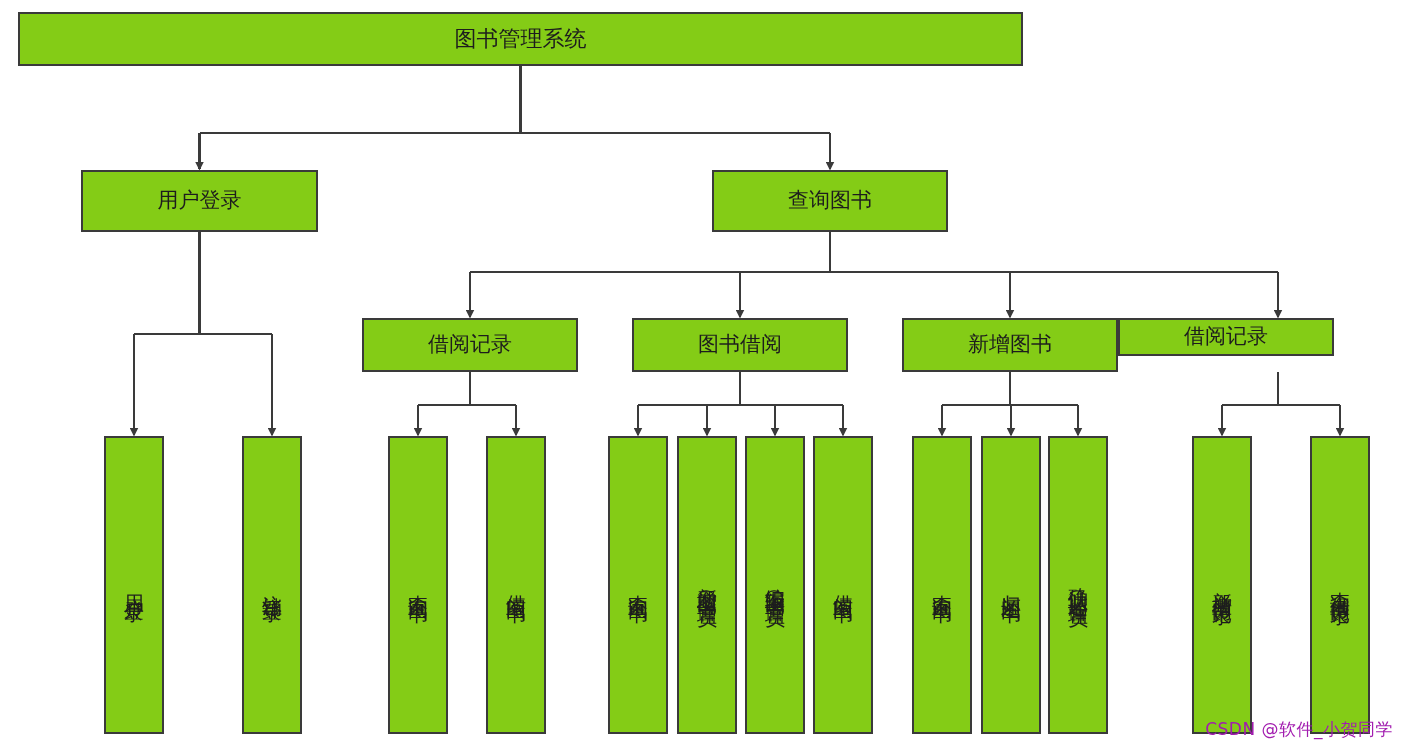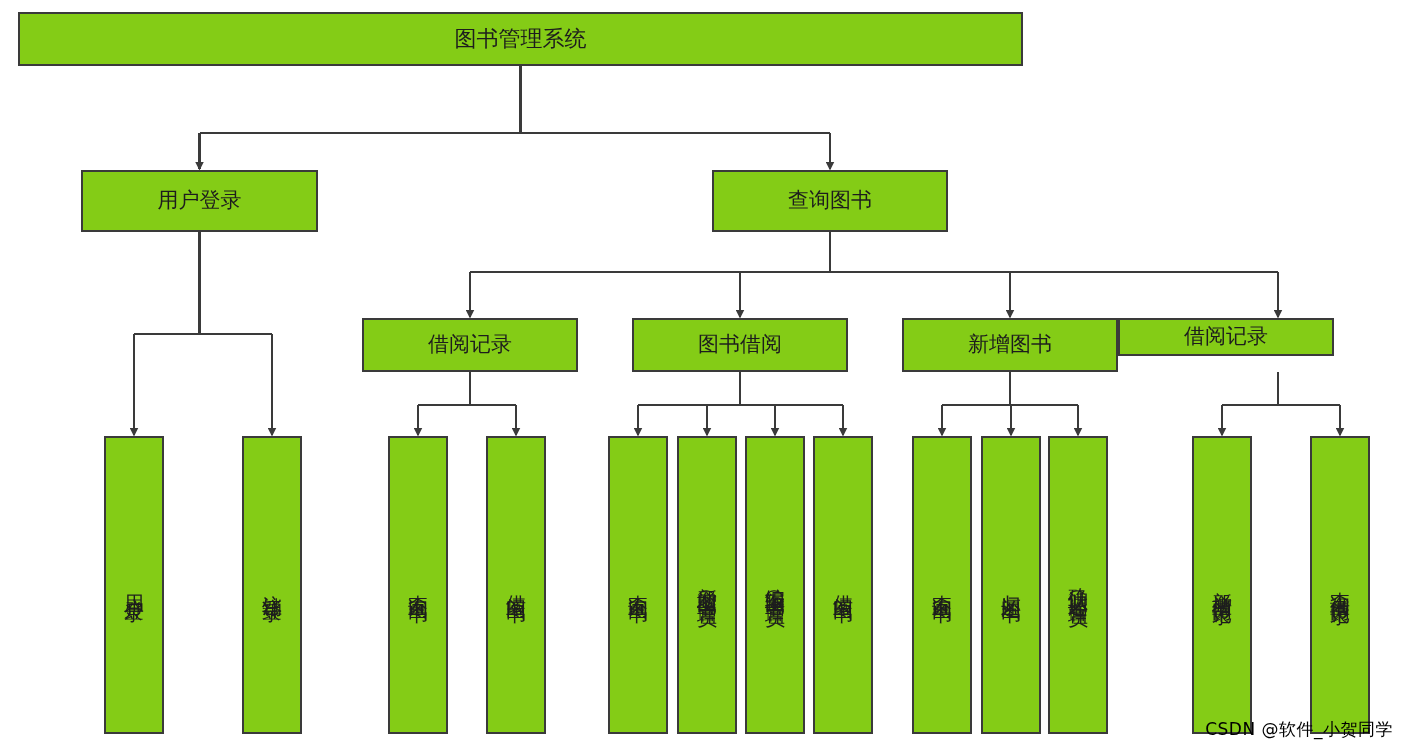--- a/index.html
+++ b/index.html
@@ -61,21 +61,21 @@
     font-weight: 400;
   }
   .node-box.root .node-label { font-size: 22px; }
   .node-box.level2 .node-label { font-size: 21px; }
   .node-box.level3 .node-label { font-size: 21px; }
   .node-box.leaf .node-label { font-size: 20px; }
   #watermark {
     position: absolute;
     right: 12px;
     bottom: 6px;
-    color: #000000;
+    color: #a21caf;
     font-size: 17px;
     font-family: "DejaVu Sans", "Liberation Sans", sans-serif;
     letter-spacing: 0.5px;
     white-space: nowrap;
     pointer-events: none;
   }
 </style>
 </head>
 <body>
 

